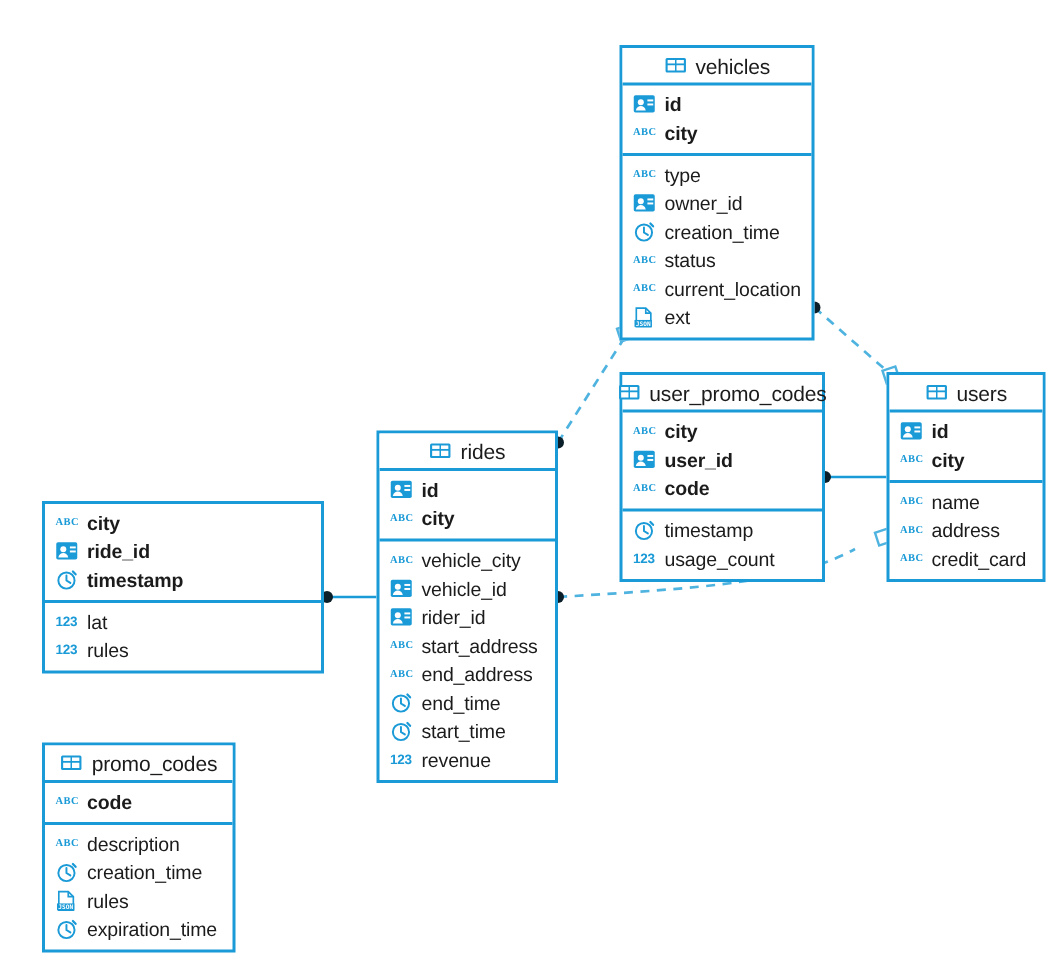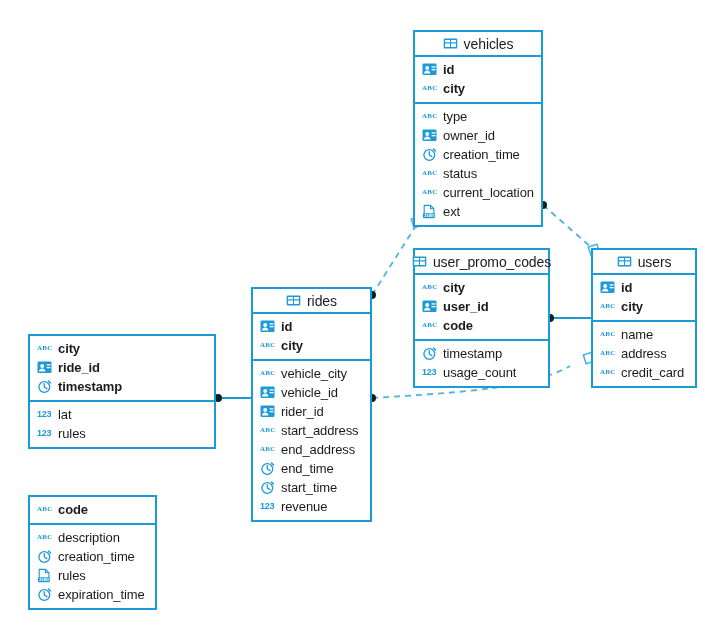--- a/index.html
+++ b/index.html
@@ -437,20 +437,32 @@
             <span class="num-ico">123</span>
             <span class="field-name">lat</span>
           </div>
           <div class="field-row">
             <span class="num-ico">123</span>
             <span class="field-name">rules</span>
           </div>
         </div>
       </div>
       <div class="table-node" style="left: 28px; top: 495px; width: 129px;">
+        <div class="tbl-header">
+          <span class="ico">
+            <svg width="15" height="15" viewBox="0 0 15 15">
+              <rect x="0.7" y="2.6" width="13.6" height="9.8" rx="1" fill="#1a9ad7"></rect>
+              <rect x="2.1" y="4.0" width="4.9" height="2.3" fill="#ffffff"></rect>
+              <rect x="8.0" y="4.0" width="4.9" height="2.3" fill="#ffffff"></rect>
+              <rect x="2.1" y="7.5" width="4.9" height="3.5" fill="#ffffff"></rect>
+              <rect x="8.0" y="7.5" width="4.9" height="3.5" fill="#ffffff"></rect>
+            </svg>
+          </span>
+          <span class="tbl-title">promo_codes</span>
+        </div>
         <div class="field-group">
           <div class="field-row pk">
             <span class="abc-ico">ABC</span>
             <span class="field-name">code</span>
           </div>
         </div>
         <div class="field-group">
           <div class="field-row">
             <span class="abc-ico">ABC</span>
             <span class="field-name">description</span>

